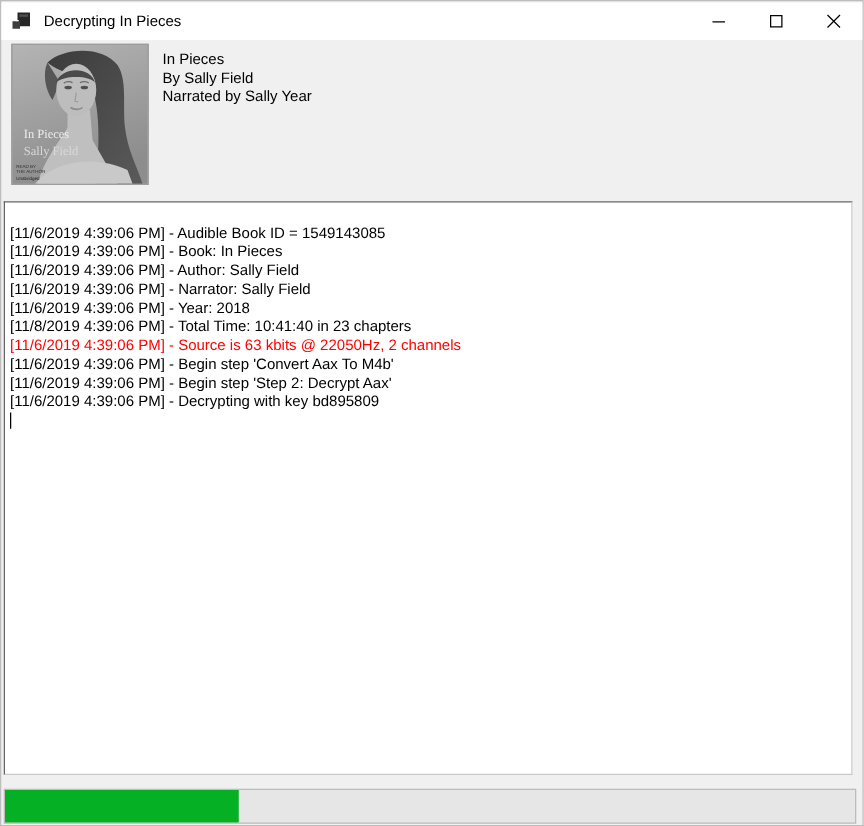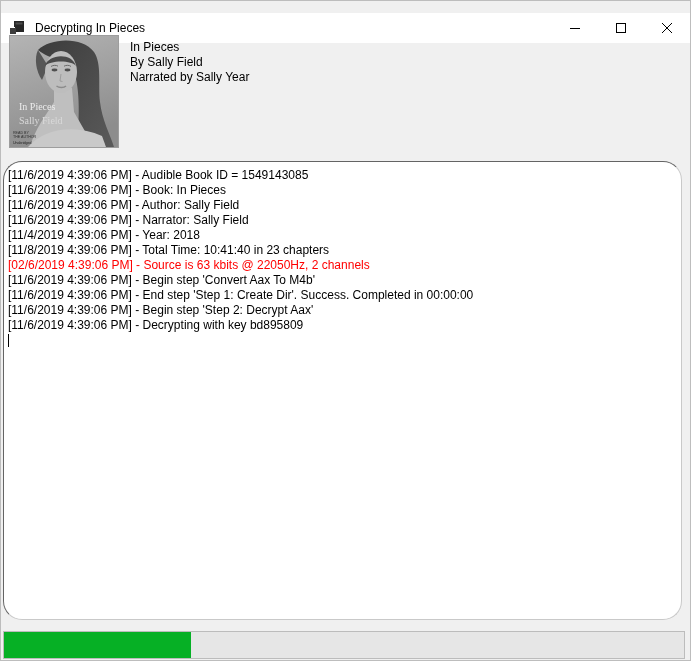--- a/index.html
+++ b/index.html
@@ -10,21 +10,21 @@
     width: 691px;
     height: 661px;
     background: #f0f0f0;
     border: 1px solid #bdbdbd;
     overflow: hidden;
   }
 
   
   .titlebar {
     position: absolute;
-    top: 12px; left: 0; right: 0;
+    top: 1px; left: 0; right: 0;
     height: 30px;
     background: #ffffff;
     display: flex;
     align-items: center;
   }
   .app-icon { width: 16px; height: 16px; margin-left: 8px; flex: 0 0 auto; }
   .title-text {
     margin-left: 10px;
     font-size: 12px;
     color: #000000;
@@ -59,27 +59,26 @@
   
   .log-box {
     position: absolute;
     left: 2px; top: 160px;
     width: 679px; height: 459px;
     background: #ffffff;
     border-top: 1px solid #646464;
     border-left: 1px solid #646464;
     border-right: 1px solid #c9c9c9;
     border-bottom: 1px solid #c9c9c9;
-    padding: 6px 4px;
+    padding: 17px 4px;
     overflow: hidden;
     font-size: 12px;
     line-height: 15px;
     color: #000;
     cursor: text;
-    border-radius: 19px;
   }
   .log-line { white-space: pre; }
   .log-line.error { color: var(--error-color, #ff0000); }
   .caret {
     width: 1px; height: 13px;
     background: #000;
     margin-top: 1px;
   }
 
   
@@ -169,25 +168,24 @@
     <div>In Pieces</div>
     <div>By Sally Field</div>
     <div>Narrated by Sally Year</div>
   </div>
 
   <div class="log-box">
       <div class="log-line">[11/6/2019 4:39:06 PM] - Audible Book ID = 1549143085</div>
       <div class="log-line">[11/6/2019 4:39:06 PM] - Book: In Pieces</div>
       <div class="log-line">[11/6/2019 4:39:06 PM] - Author: Sally Field</div>
       <div class="log-line">[11/6/2019 4:39:06 PM] - Narrator: Sally Field</div>
-      <div class="log-line">[11/4/2019 4:39:06 PM] - Year: 2018</div>
+      <div class="log-line">[11/6/2019 4:39:06 PM] - Year: 2018</div>
       <div class="log-line">[11/8/2019 4:39:06 PM] - Total Time: 10:41:40 in 23 chapters</div>
-      <div class="log-line error">[02/6/2019 4:39:06 PM] - Source is 63 kbits @ 22050Hz, 2 channels</div>
+      <div class="log-line error">[11/6/2019 4:39:06 PM] - Source is 63 kbits @ 22050Hz, 2 channels</div>
       <div class="log-line">[11/6/2019 4:39:06 PM] - Begin step 'Convert Aax To M4b'</div>
-      <div class="log-line">[11/6/2019 4:39:06 PM] - End step 'Step 1: Create Dir'. Success. Completed in 00:00:00</div>
       <div class="log-line">[11/6/2019 4:39:06 PM] - Begin step 'Step 2: Decrypt Aax'</div>
       <div class="log-line">[11/6/2019 4:39:06 PM] - Decrypting with key bd895809</div>
       <div class="caret"></div>
     </div>
 
   <div class="progress" style="background: rgb(230, 230, 230);">
     <div class="progress-fill" style="width: 27.5%;"></div>
   </div>
 
 </div>

